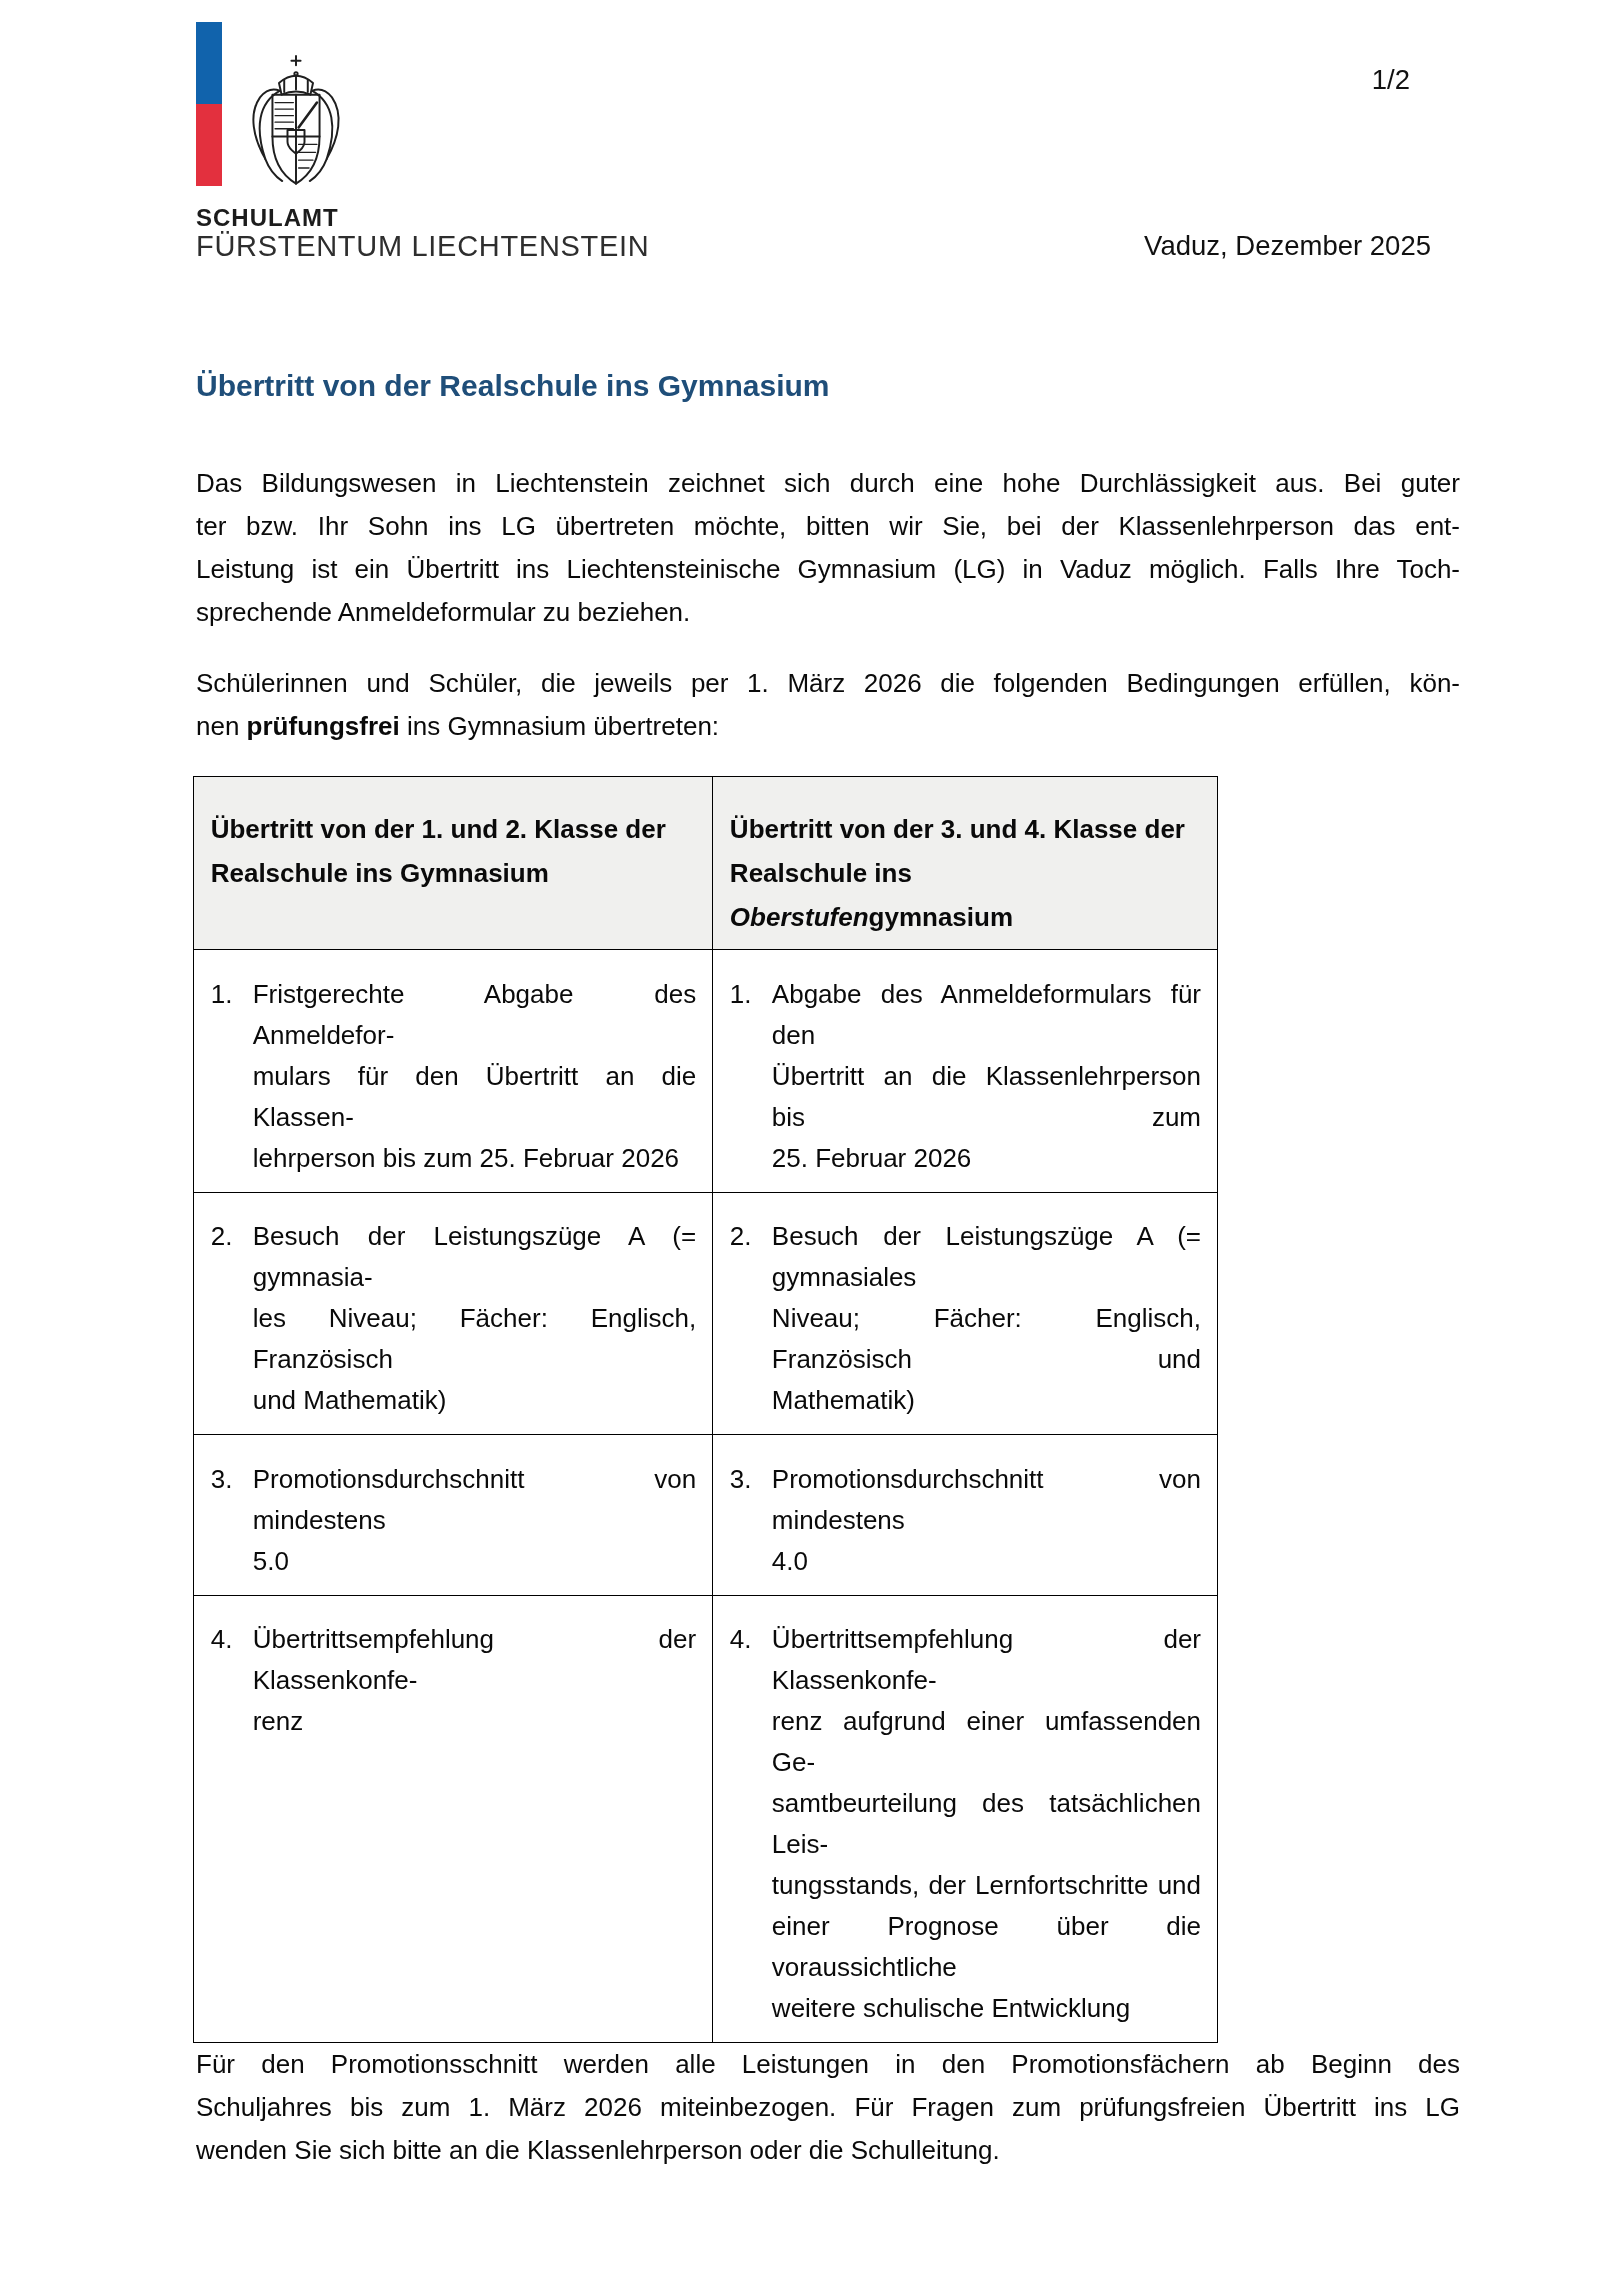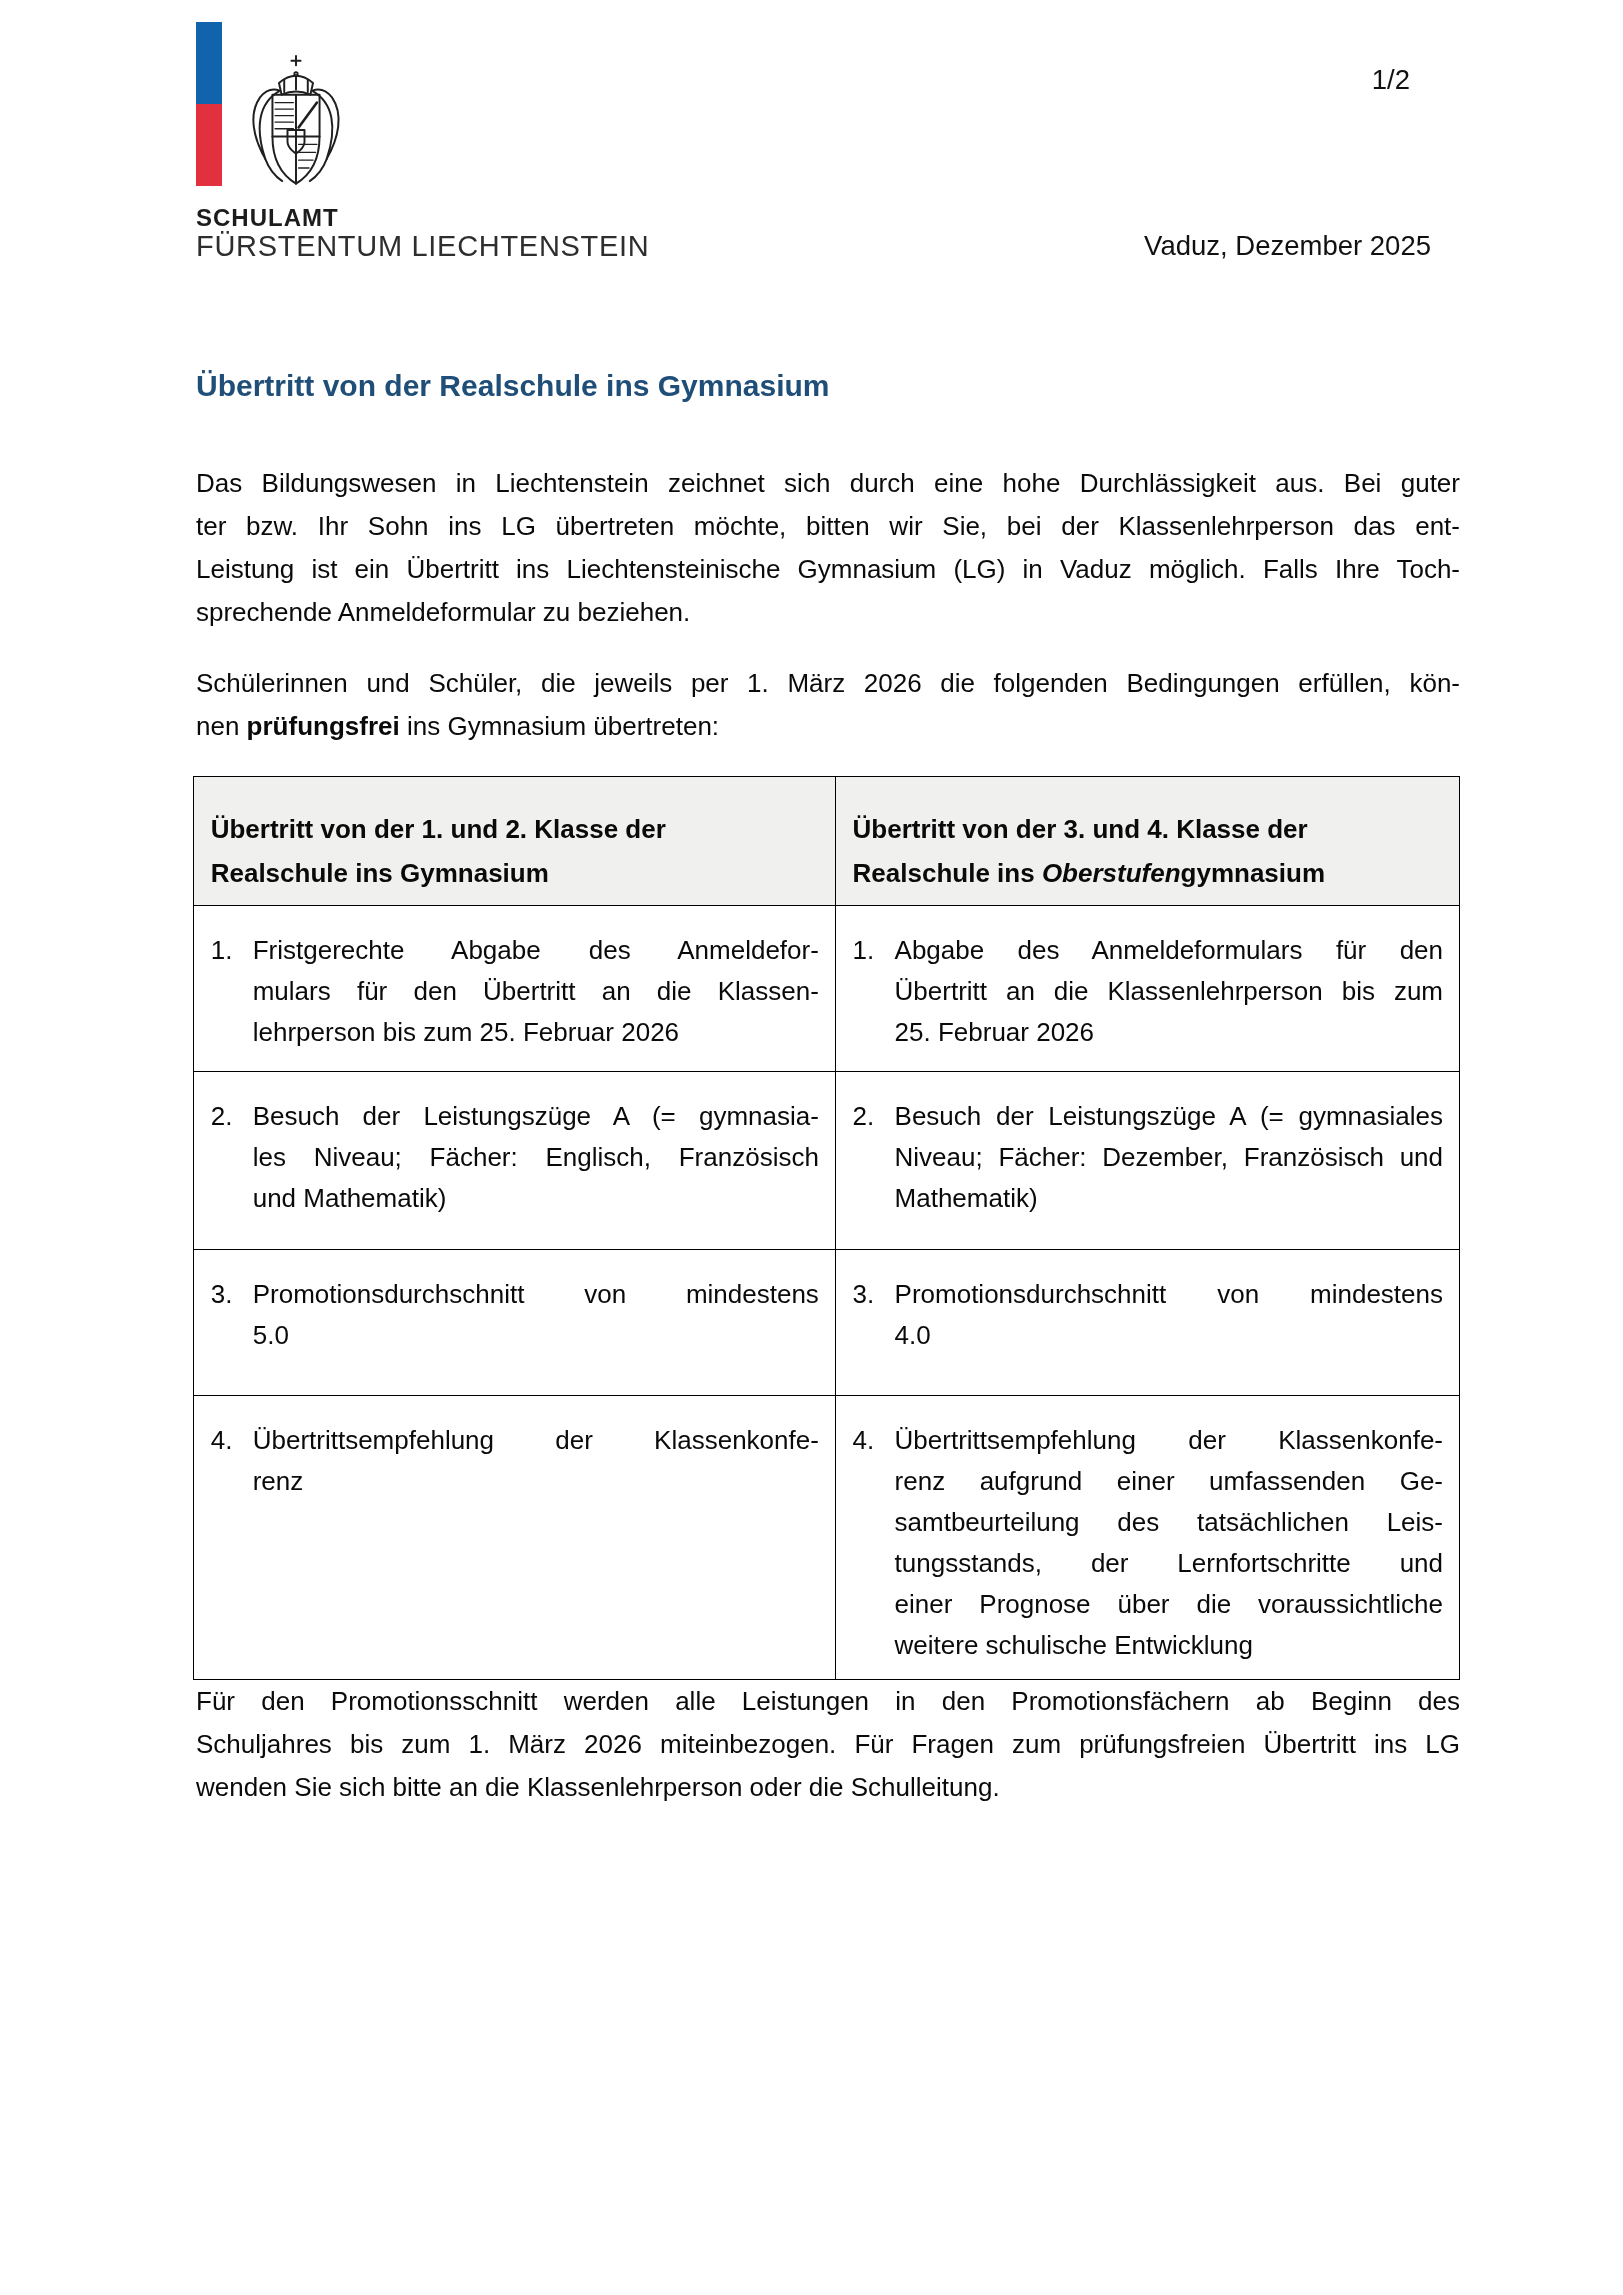--- a/index.html
+++ b/index.html
@@ -54,21 +54,21 @@
     margin: 48px 0 0 0; font-size: 30px; line-height: 37px;
     font-weight: 700; color: #00A094;
   }
 
   .j { text-align: justify; text-align-last: justify; -moz-text-align-last: justify; }
   .l { text-align: left; }
 
   
   .ttable {
     border-collapse: collapse; table-layout: fixed;
-    width: 1267px; margin-left: -3.3px; margin-top: 27.5px;
+    width: 1025px; margin-left: -3.3px; margin-top: 27.5px;
     font-size: 26px; color: #0a0a0a;
   }
   .ttable col.c1 { width: 50.7%; }
   .ttable col.c2 { width: 49.3%; }
   .ttable th, .ttable td { border: 1.3px solid #000; vertical-align: top; }
   .ttable th {
     background: #F0F0EE; text-align: left; font-weight: 700;
     line-height: 44px; padding: 30px 15.7px 10.5px 17px;
   }
   .ttable td { line-height: 41px; padding: 23.6px 15.7px 13px 17px; }
@@ -187,21 +187,21 @@
                 <div class="j">les Niveau; Fächer: Englisch, Französisch</div>
                 <div class="l">und Mathematik)</div>
               </div>
             </div>
           </td>
           <td>
             <div class="item">
               <span class="num">2.</span>
               <div class="itext">
                 <div class="j">Besuch der Leistungszüge A (= gymnasiales</div>
-                <div class="j">Niveau; Fächer: Dezember, Französisch und</div>
+                <div class="j">Niveau; Fächer: Englisch, Französisch und</div>
                 <div class="l">Mathematik)</div>
               </div>
             </div>
           </td>
         </tr>
         <tr class="rh3">
           <td>
             <div class="item">
               <span class="num">3.</span>
               <div class="itext">

